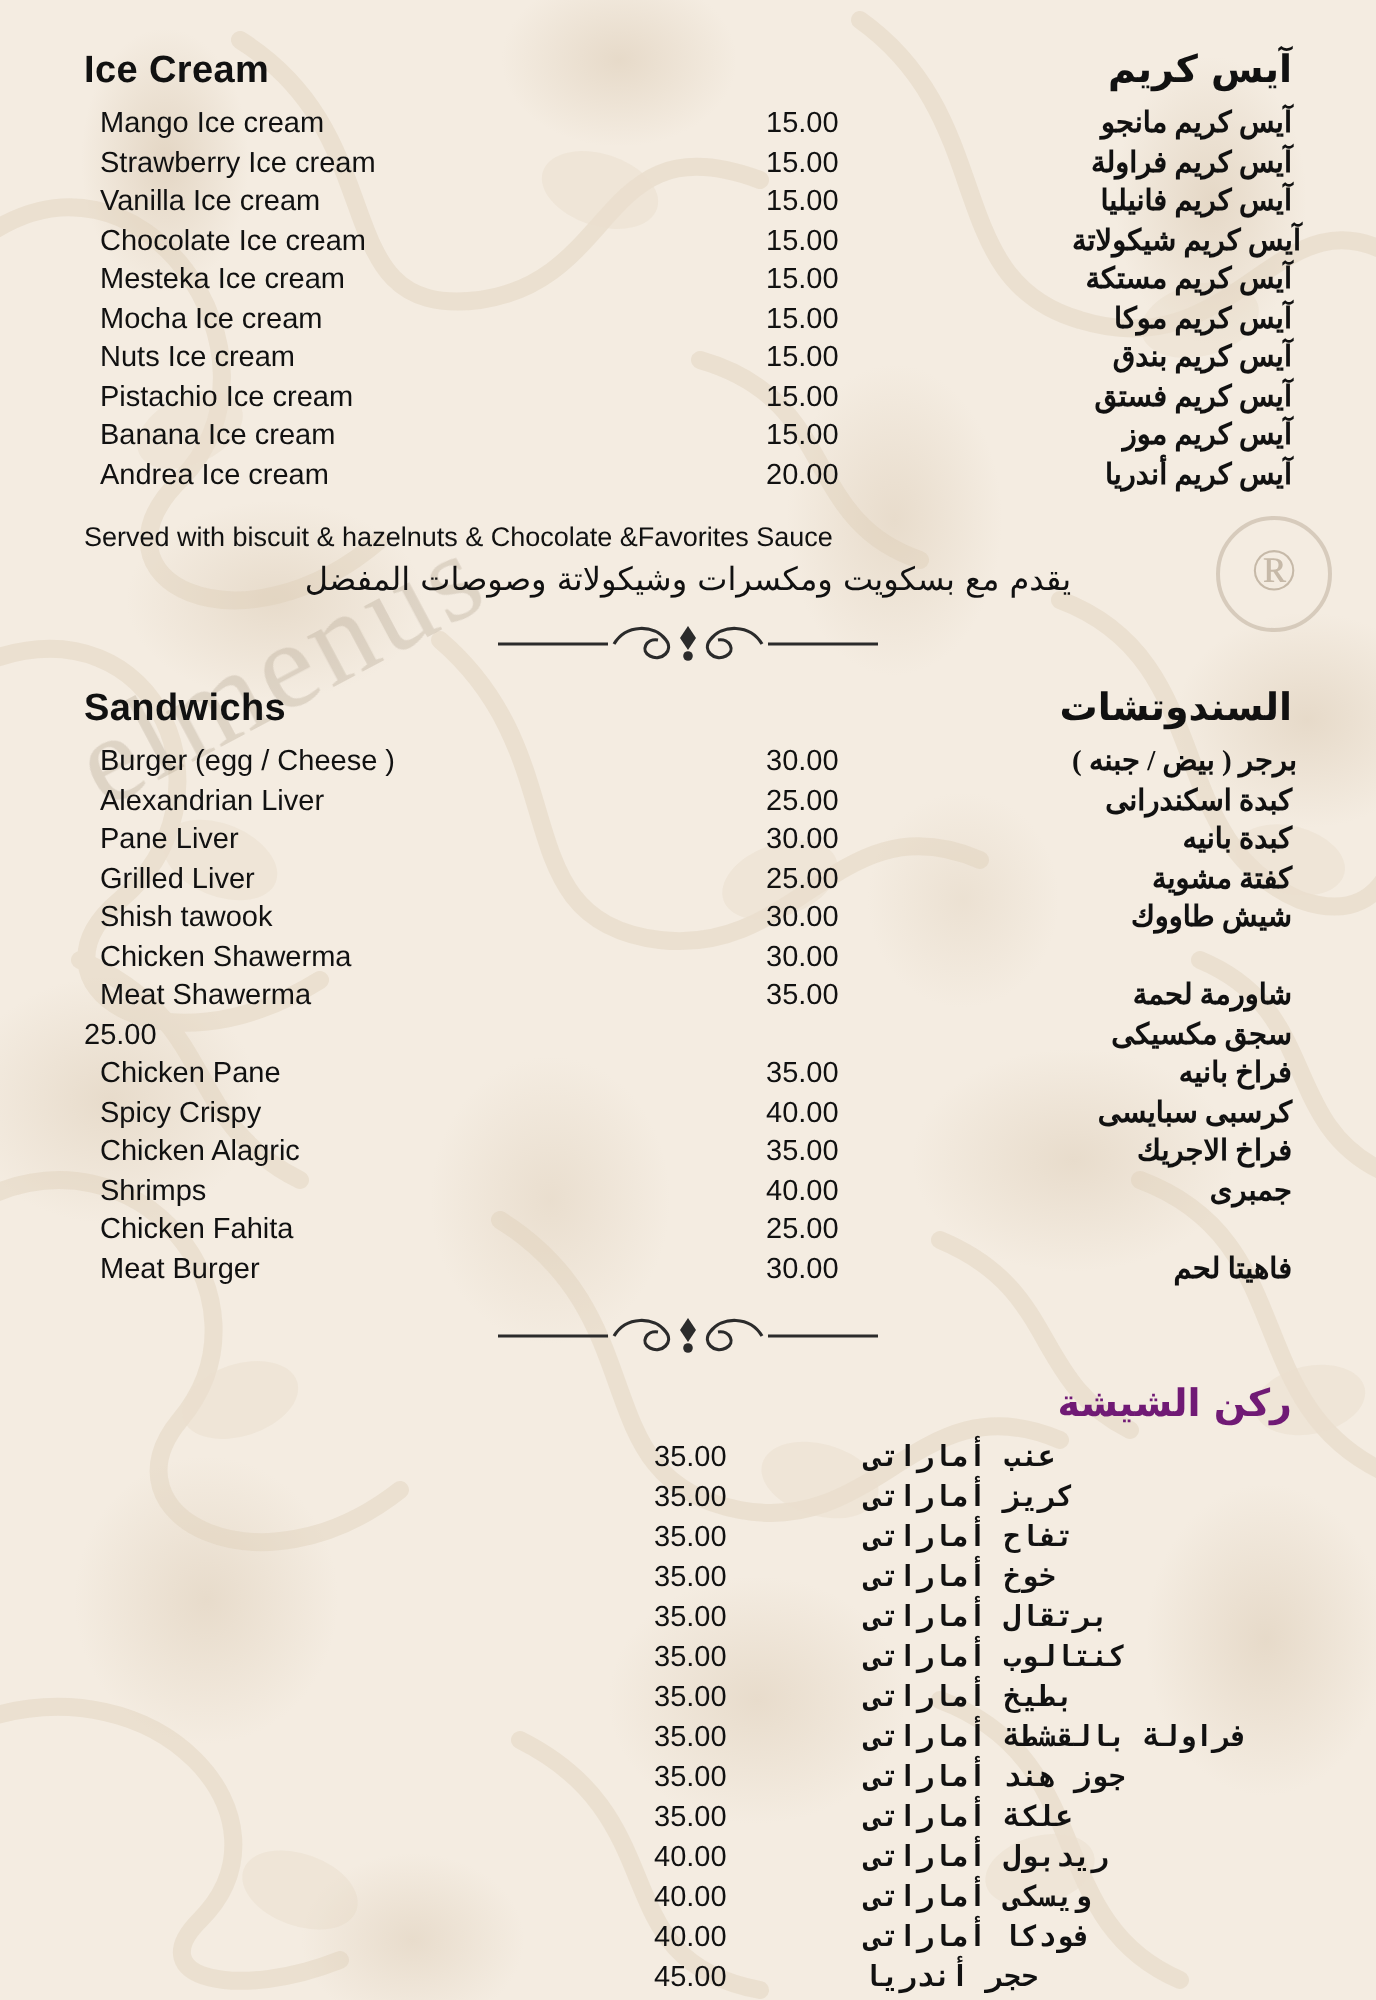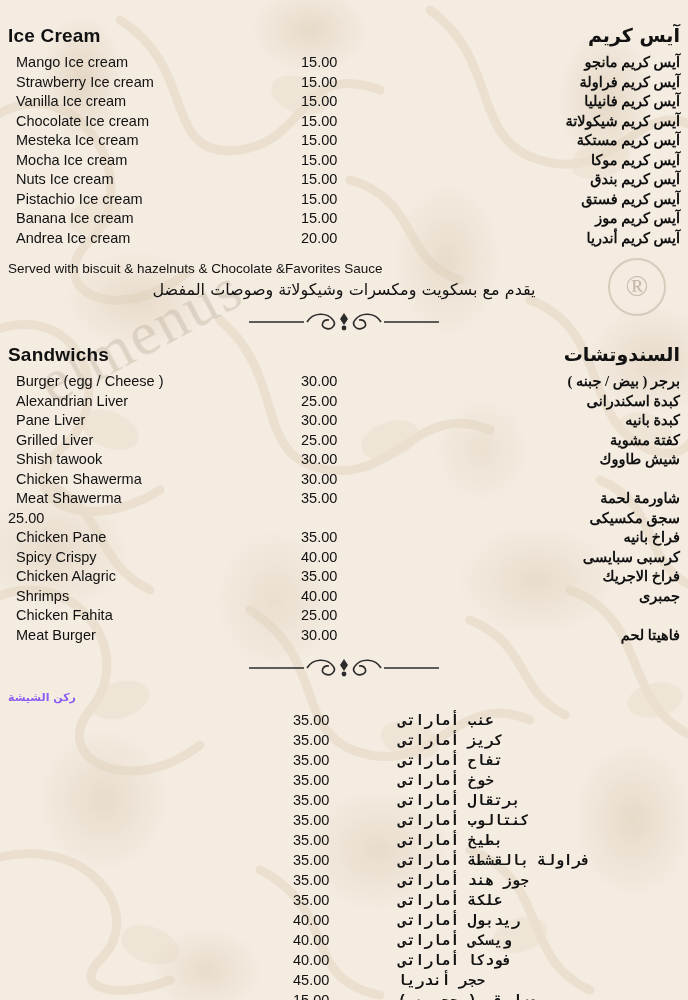--- a/index.html
+++ b/index.html
@@ -73,21 +73,21 @@
     color: rgba(160,143,122,0.55);
     font-size: 30px;
     text-align: center;
     line-height: 52px;
     font-family: "Liberation Serif", serif;
     pointer-events: none;
   }
 
   
   .section {
-    padding: 0 8px;
+    padding: 0 42px;
   }
   .section-head {
     display: flex;
     justify-content: space-between;
     align-items: baseline;
   }
   .section-title-en {
     font-size: 19px;
     font-weight: bold;
     color: #111;
@@ -102,20 +102,21 @@
   }
 
   .items {
     margin-top: 6px;
   }
   .row {
     display: flex;
     align-items: flex-end;
     line-height: 19.5px;
     height: 19.5px;
+    gap: 48px;
   }
   .cell-en {
     flex: 0 0 285px;
     font-size: 14.5px;
     color: #111;
     padding-left: 8px;
     white-space: nowrap;
     overflow: hidden;
   }
   .cell-price {
@@ -154,27 +155,27 @@
     display: flex;
     align-items: center;
     justify-content: center;
     margin: 10px 0 8px;
     height: 26px;
   }
   .divider svg { display: block; }
 
   
   .shisha-title {
-    text-align: left;
-    font-size: 11px;
+    text-align: right;
+    font-size: 19px;
     font-weight: bold;
     direction: rtl;
     font-family: "DejaVu Sans", sans-serif;
     margin: 10px 0 6px;
-    color: #8b5cf6;
+    color: #701a75;
   }
   .shisha-row {
     display: flex;
     align-items: baseline;
     line-height: 20px;
     height: 20px;
   }
   .shisha-spacer { flex: 0 0 285px; }
   .shisha-price {
     flex: 0 0 105px;

